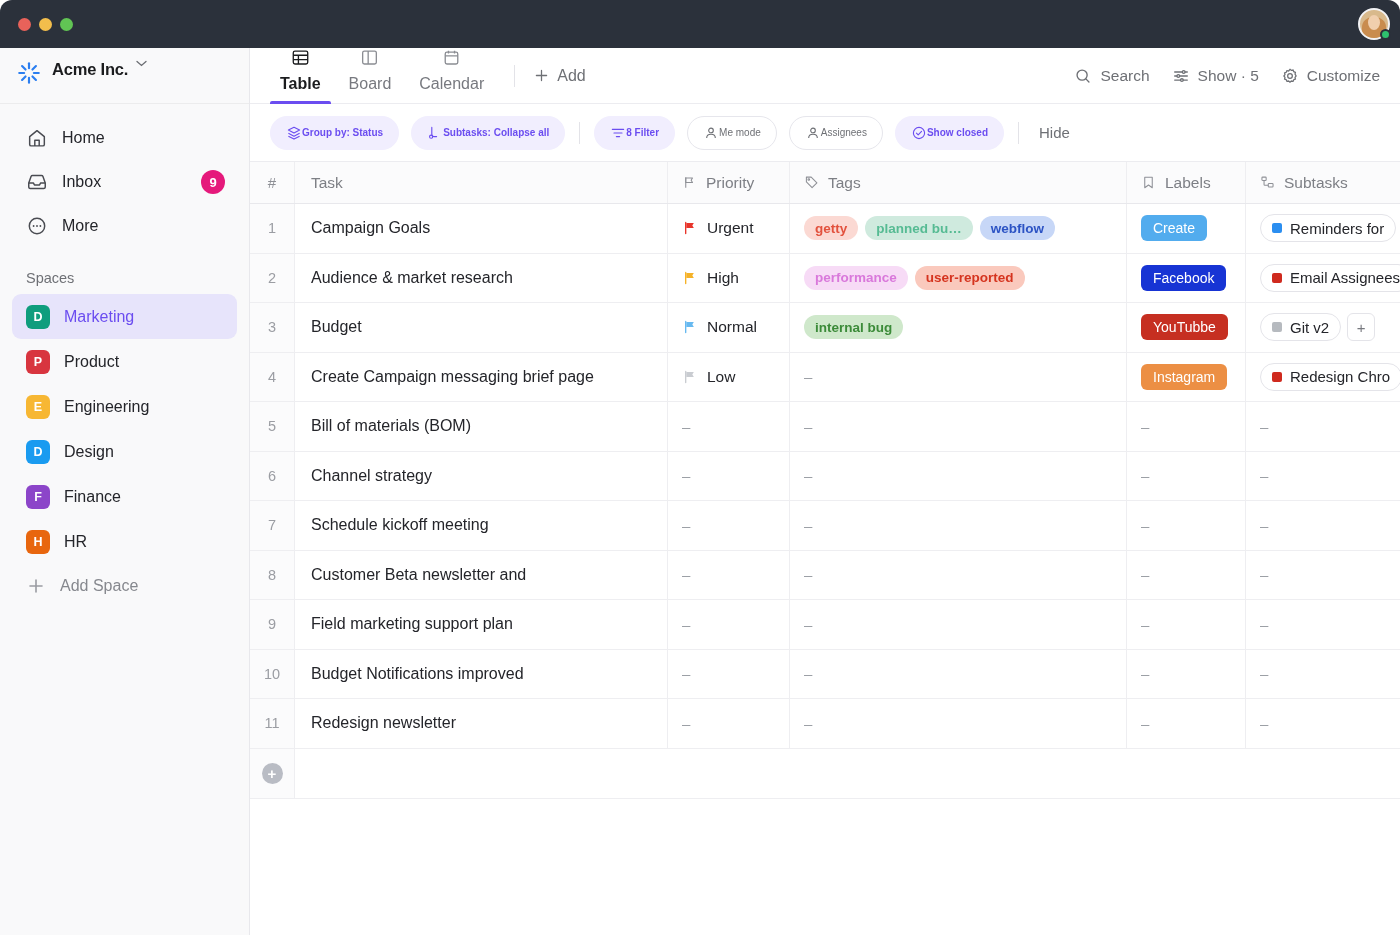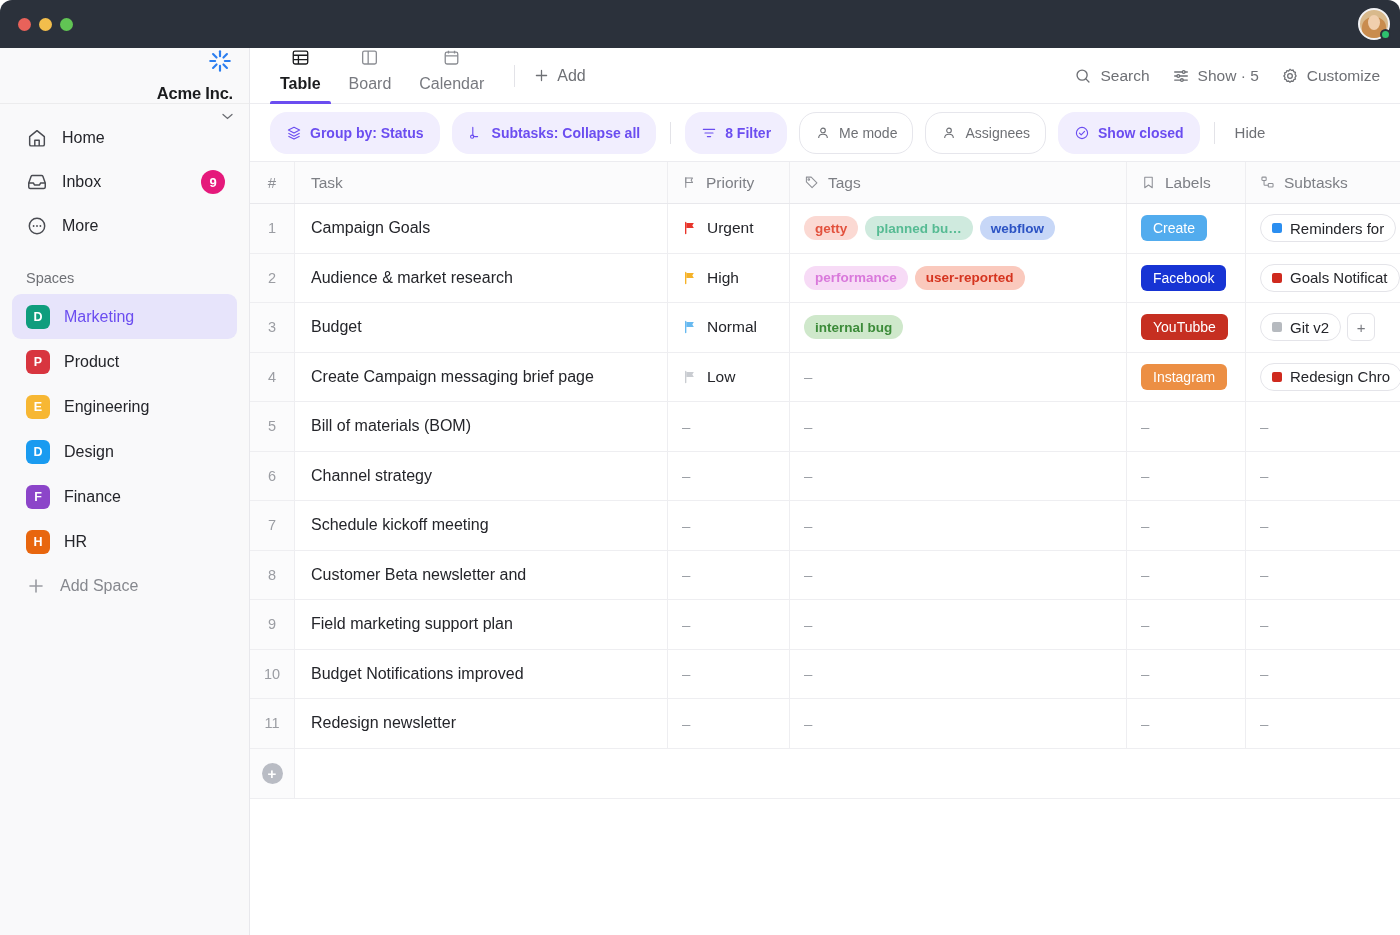--- a/index.html
+++ b/index.html
@@ -56,24 +56,23 @@
   }
 
   
   .sidebar {
     position: absolute; left: 0; top: 48px;
     width: 250px; height: 887px;
     background: #f9f9fa;
     border-right: 1px solid #e8e8ec;
   }
   .workspace {
-    height: 56px; display: flex; align-items: flex-end;
-    padding: 0 16px; gap: 10px;
+    height: 56px; display: flex; align-items: flex-start;
+    padding: 12px 16px; gap: 10px;
     border-bottom: 1px solid #ececed;
-    flex-direction: column;
   }
   .ws-name { font-size: 16.5px; font-weight: 700; color: #1b1c1e; letter-spacing: -0.2px; }
   .chev { color: #6b6d72; font-size: 11px; margin-left: -2px; }
   .navlist { padding: 12px 12px 0 12px; }
   .nav-item {
     height: 44px; display: flex; align-items: center; gap: 14px;
     padding: 0 14px; border-radius: 9px; position: relative;
     cursor: pointer;
   }
   .nav-label { font-size: 16px; color: #24252a; }
@@ -138,22 +137,22 @@
     display: flex; align-items: center; gap: 8px;
     font-size: 15.5px; color: #6e7075; cursor: pointer;
   }
 
   .filterbar {
     height: 58px; display: flex; align-items: center;
     padding: 0 20px; gap: 12px; border-bottom: 1px solid #ececf0;
     position: relative;
   }
   .pill {
-    height: 42px; display: flex; align-items: center; gap: 8px;
-    padding: 0 15px; border-radius: 17px; font-size: 14px;
+    height: 34px; display: flex; align-items: center; 
+    padding: 0 15px; border-radius: 17px; font-size: 10px;
     border: 1px solid #e6e6ec; color: #6e7075; background: #fff;
     cursor: pointer; white-space: nowrap;
   }
   .pill.accent {
     background: #f1eefe; border-color: #f1eefe; color: #6b4df0; font-weight: 600;
   }
   .fsep { width: 1px; height: 22px; background: #e3e3e8; margin: 0 2px; }
   .hide-btn { font-size: 15px; color: #6e7075; cursor: pointer; padding: 0 6px; }
 
   
@@ -551,21 +550,21 @@
         <div class="c c-tags">
           <span class="tag" style="background:#f7dbf6;color:#d978db">performance</span>
           <span class="tag" style="background:#fac9bd;color:#d5341f">user-reported</span>
         </div>
         <div class="c c-lab">
           <span class="label-chip" style="background:#1734d4">Facebook</span>
         </div>
         <div class="c c-sub">
           <span class="sub-chip">
             <span class="sub-sq" style="background:#cf2a1e"></span>
-            <span>Goals Notificat</span>
+            <span>Email Assignees</span>
           </span>
         </div>
       </div>
 
       <div class="row">
         <div class="c c-num">3</div>
         <div class="c c-task">Budget</div>
         <div class="c c-pri">
           <span>
             <svg width="16" height="16" viewBox="0 0 20 20">

